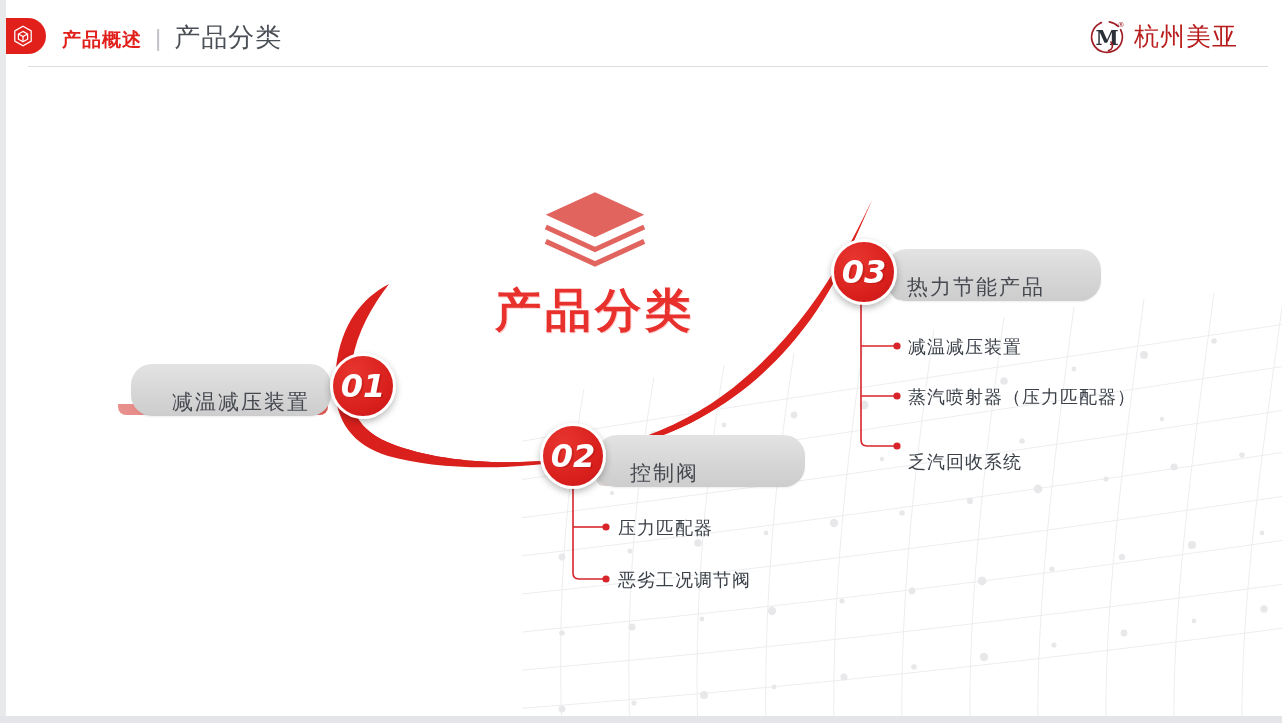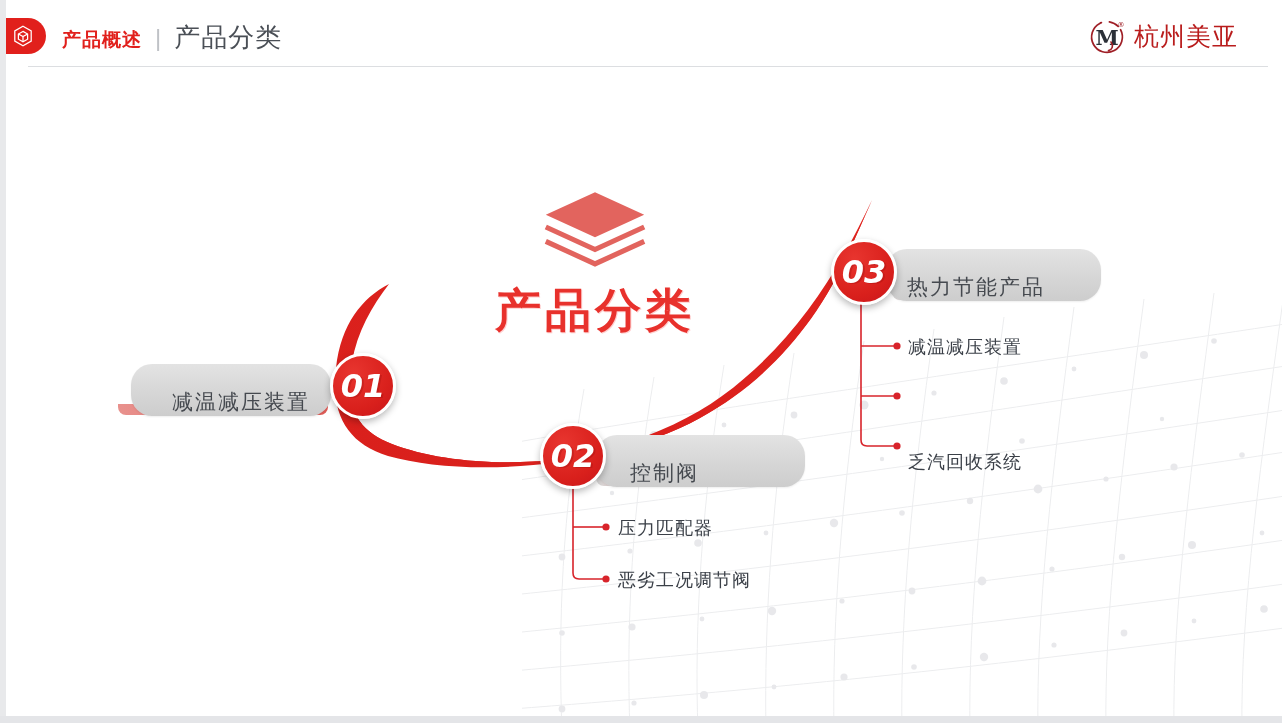--- a/index.html
+++ b/index.html
@@ -354,19 +354,20 @@
         <g stroke="#d8242b" stroke-width="1.6" fill="none">
           <path d="M3 0 L3 140 Q3 146 9 146 L37 146"></path>
           <path d="M3 46 L37 46"></path>
           <path d="M3 96 L37 96"></path>
         </g>
         <circle cx="39" cy="46" r="3.6" fill="#d8242b"></circle>
         <circle cx="39" cy="96" r="3.6" fill="#d8242b"></circle>
         <circle cx="39" cy="146" r="3.6" fill="#d8242b"></circle>
       </svg>
       <span class="leaf" style="left:50px; top:35px;">减温减压装置</span>
+      <span class="leaf" style="left:50px; top:85px;">蒸汽喷射器（压力匹配器）</span>
       <span class="leaf" style="left:50px; top:150px;">乏汽回收系统</span>
     </div>
   </div>
 
   <div class="frame-left"></div>
   <div class="frame-bottom"></div>
 </div>
 
 </body></html>

